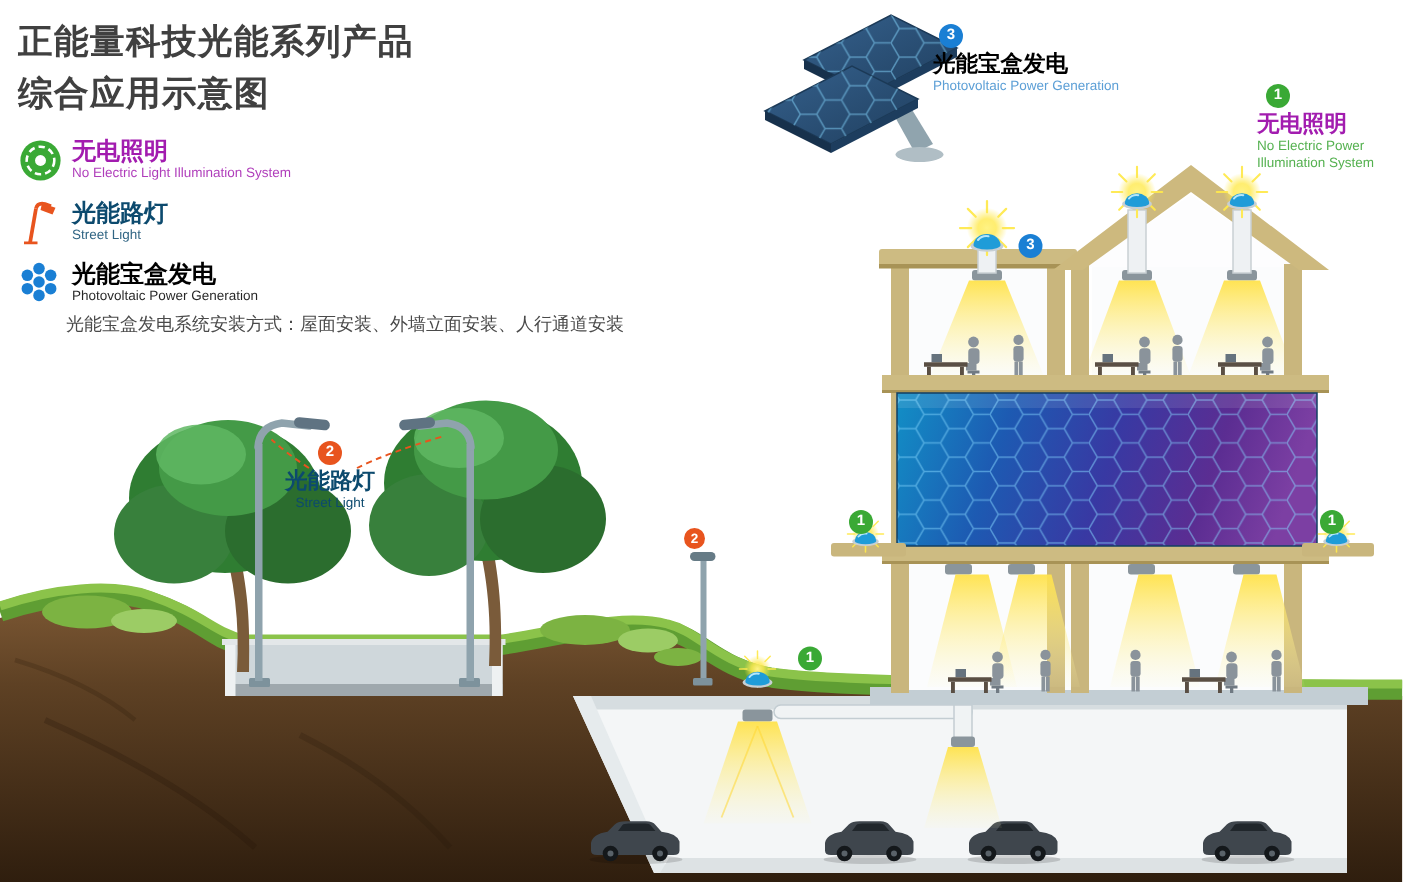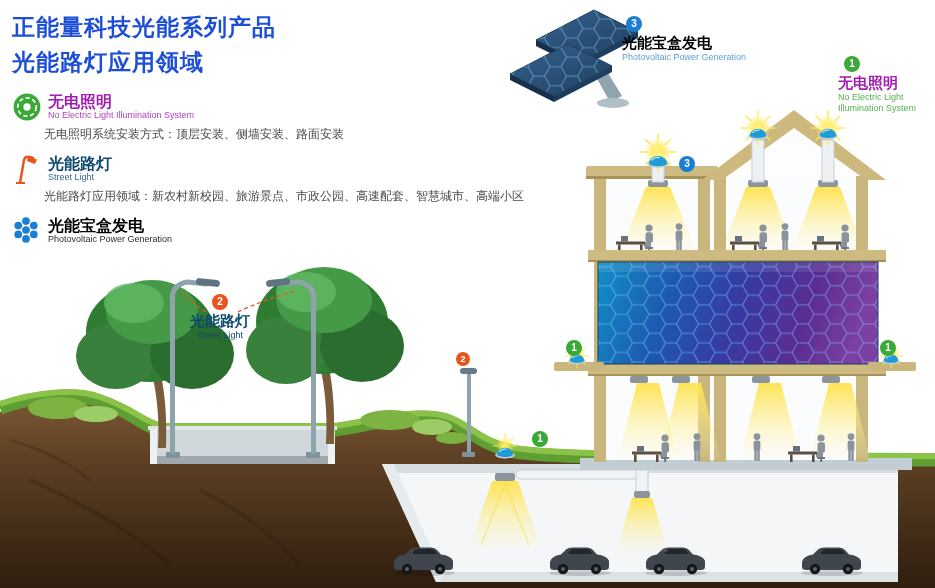--- a/index.html
+++ b/index.html
@@ -1,20 +1,20 @@
 <!DOCTYPE html>
 <html><head>
 <meta charset="utf-8">
 <style>
   html,body{margin:0;padding:0;background:#fff;}
   .stage{position:relative;width:935px;height:588px;overflow:hidden;background:#fff;
          font-family:"Liberation Sans","DejaVu Sans",sans-serif;}
   .scene{position:absolute;left:0;top:0;}
   .title-block{position:absolute;left:12px;top:10px;z-index:5;}
-  .title-line{font-size:23px;font-weight:bold;color:#1d4ed8;letter-spacing:1px;line-height:35px;}
+  .title-line{font-size:23px;font-weight:bold;color:#404040;letter-spacing:1px;line-height:35px;}
   .legend{position:absolute;left:12px;top:92px;z-index:5;width:640px;}
   .legend-item{display:grid;grid-template-columns:36px 1fr;align-items:center;margin-bottom:11px;}
   .legend-icon{width:30px;height:30px;grid-row:1;}
   .legend-title{font-size:16px;font-weight:bold;line-height:17px;}
   .legend-sub{font-size:9px;line-height:11px;opacity:.85;}
   .legend-desc{grid-column:1/-1;font-size:12px;color:#4a4a4a;padding-left:32px;margin-top:4px;white-space:nowrap;}
   .green{color:#a21caf;} .red{color:#0c4a6e;} .blue{color:#000000;}
   .callout{position:absolute;z-index:5;}
   .badge{width:16px;height:16px;border-radius:50%;color:#fff;font-size:10px;font-weight:bold;
          text-align:center;line-height:16px;}
@@ -279,86 +279,85 @@
     </g>
 
     <g>
       <path d="M206,312 Q192,303 181,293" stroke="#e8541e" stroke-width="1.3" stroke-dasharray="4,3" fill="none"></path>
       <path d="M238,312 Q258,302 295,291" stroke="#e8541e" stroke-width="1.3" stroke-dasharray="4,3" fill="none"></path>
     </g>
   </svg>
 
   <div class="title-block">
     <div class="title-line">正能量科技光能系列产品</div>
-    <div class="title-line">光能路灯应用领域</div>
+    <div class="title-line">综合应用示意图</div>
   </div>
 
   <div class="legend">
     <div class="legend-item">
       <div class="legend-icon">
         <svg width="30" height="30" viewBox="0 0 28 28">
           <circle cx="14" cy="14" r="12.5" fill="#3aa935"></circle>
           <circle cx="14" cy="14" r="8.6" fill="none" stroke="#fff" stroke-width="1.6" stroke-dasharray="4 2.5"></circle>
           <circle cx="14" cy="14" r="3.4" fill="#fff"></circle>
         </svg>
       </div>
       <div class="legend-head">
         <div class="legend-title green">无电照明</div>
         <div class="legend-sub green">No Electric Light Illumination System</div>
       </div>
-      <div class="legend-desc">无电照明系统安装方式：顶层安装、侧墙安装、路面安装</div>
     </div>
 
     <div class="legend-item">
       <div class="legend-icon">
         <svg width="28" height="30" viewBox="0 0 26 30">
           <path d="M7,29 L11,6" stroke="#e8541e" stroke-width="2.5" fill="none"></path>
           <path d="M11,6 Q12,2 17,3 L21,4.5" stroke="#e8541e" stroke-width="2.5" fill="none"></path>
           <path d="M15,2.5 L24,5.5 L22,10 L14,7 Z" fill="#e8541e"></path>
           <path d="M3,29 L12,29" stroke="#e8541e" stroke-width="2"></path>
         </svg>
       </div>
       <div class="legend-head">
         <div class="legend-title red">光能路灯</div>
         <div class="legend-sub red">Street Light</div>
       </div>
-      <div class="legend-desc">光能路灯应用领域：新农村新校园、旅游景点、市政公园、高速配套、智慧城市、高端小区</div>
     </div>
 
     <div class="legend-item">
       <div class="legend-icon">
         <svg width="28" height="28" viewBox="0 0 27 27">
           <g fill="#1a7fd4">
             <circle cx="13.5" cy="13.5" r="3.7"></circle>
             <circle cx="13.5" cy="4.9" r="3.7"></circle>
             <circle cx="21" cy="9.2" r="3.7"></circle>
             <circle cx="21" cy="17.8" r="3.7"></circle>
             <circle cx="13.5" cy="22.1" r="3.7"></circle>
             <circle cx="6" cy="17.8" r="3.7"></circle>
             <circle cx="6" cy="9.2" r="3.7"></circle>
           </g>
         </svg>
       </div>
       <div class="legend-head">
         <div class="legend-title blue">光能宝盒发电</div>
         <div class="legend-sub blue">Photovoltaic Power Generation</div>
       </div>
+      <div class="legend-desc">光能宝盒发电系统安装方式：屋面安装、外墙立面安装、人行通道安装</div>
     </div>
   </div>
 
   <div class="callout" style="left:622px;top:16px;">
     <div class="badge badge-blue" style="margin-left:4px;">3</div>
     <div class="co-title blue">光能宝盒发电</div>
     <div class="co-sub" style="color:#5c9fd6;">Photovoltaic Power Generation</div>
   </div>
 
   <div class="callout" style="left:838px;top:56px;">
     <div class="badge badge-green" style="margin-left:6px;">1</div>
     <div class="co-title green">无电照明</div>
-    <div class="co-sub" style="color:#55b150;">No Electric Light</div>
+    <div class="co-sub" style="color:#55b150;">No Electric Power</div>
     <div class="co-sub" style="color:#55b150;">Illumination System</div>
   </div>
 
   <div class="callout callout-street" style="left:172px;top:294px;">
     <div class="badge badge-red">2</div>
     <div class="co-title red">光能路灯</div>
     <div class="co-sub red">Street Light</div>
   </div>
 
   <div class="badge badge-abs badge-blue" style="left:679px;top:156px;">3</div>

